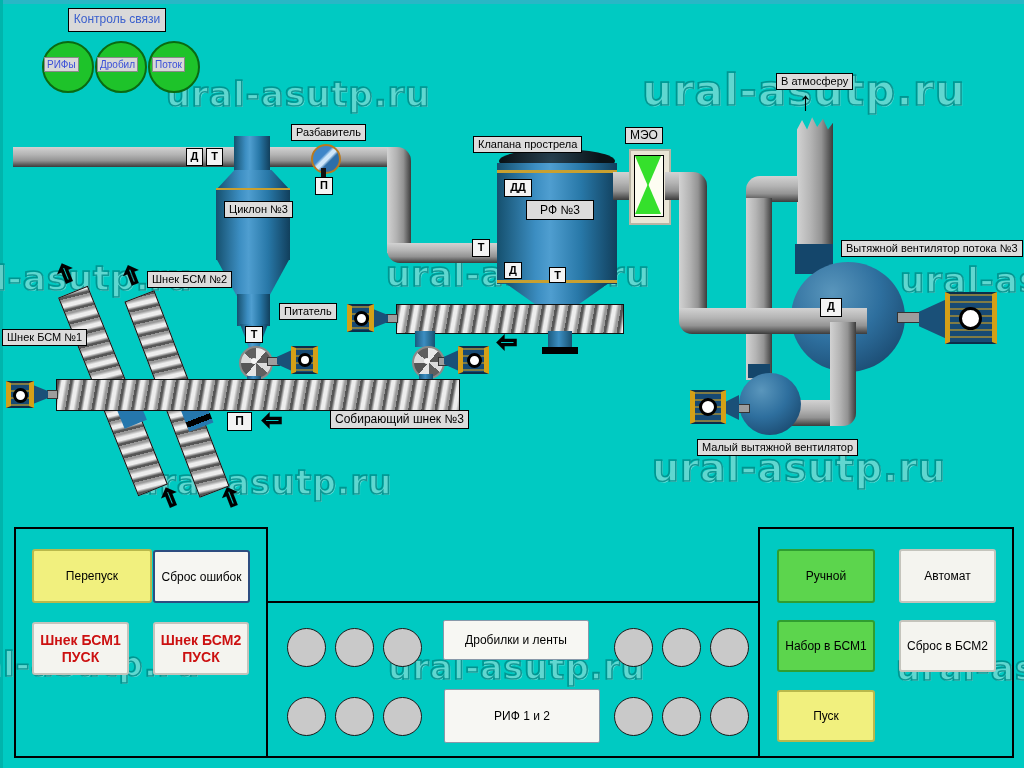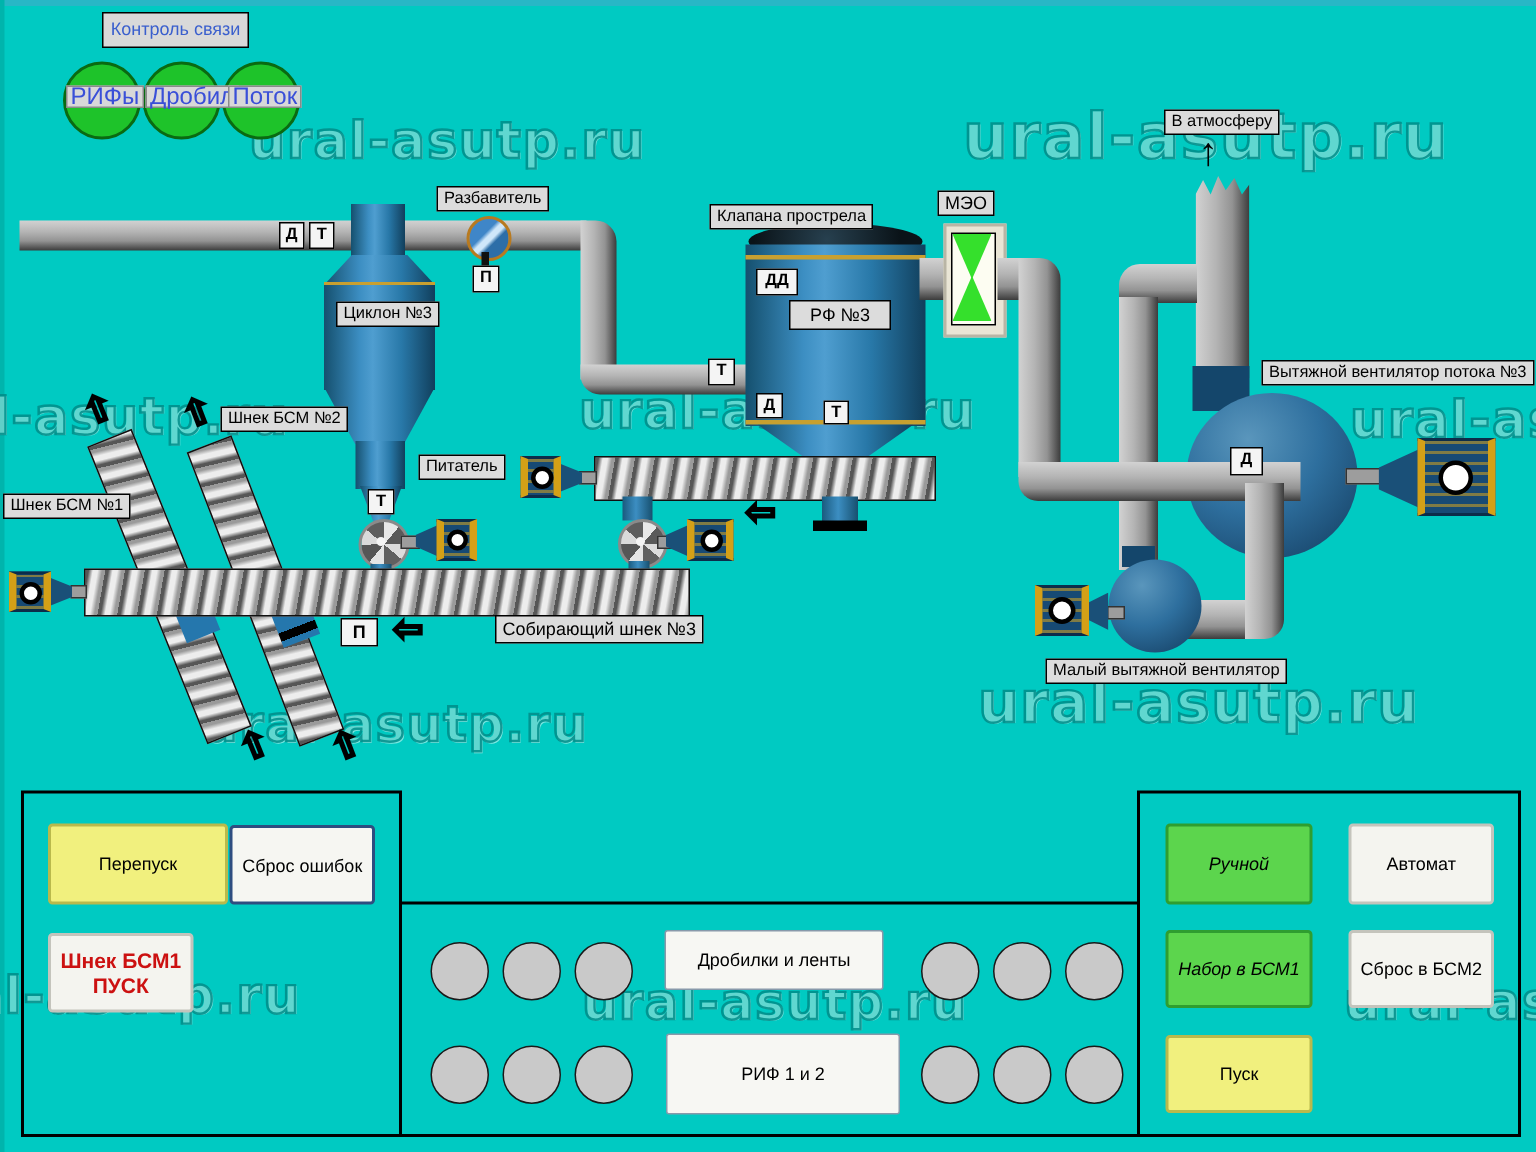--- a/index.html
+++ b/index.html
@@ -71,33 +71,33 @@
 
   
   .oarr{position:absolute;color:#eeeeee;-webkit-text-stroke:1.3px #000;font-weight:bold;line-height:1;}
 
   
   .panel{position:absolute;border:2px solid #000;box-sizing:border-box;}
   .midstrip{position:absolute;border-top:2px solid #000;border-bottom:2px solid #000;box-sizing:border-box;}
   .btn{position:absolute;box-sizing:border-box;border-radius:3px;display:flex;align-items:center;
        justify-content:center;text-align:center;font-size:12px;color:#000;padding:2px;}
   .bYellow{background:#f1f07e;border:2px solid #b9b94c;}
-  .bGreen{background:#5cd54d;border:2px solid #2f9e30;font-style:italic;}
+  .bGreen{background:#5cd54d;border:2px solid #2f9e30;}
   .bWhite{background:#f4f4ef;border:2px solid #c4c4bc;}
   .bNavy{background:#f6f6f2;border:2px solid #2e4d80;}
   .bPlain{background:#f7f7f3;border:1px solid #8899aa;border-radius:2px;}
   .redTxt{color:#cc1111;font-weight:bold;font-size:14px;line-height:17px;}
   .stopTxt{color:#cc1111;font-weight:bold;font-size:20px;}
   .lamp{position:absolute;width:37px;height:37px;border-radius:50%;background:#c9c9c9;border:1px solid #1a1a1a;}
 
   .kbtn{position:absolute;background:#d9d9d9;border:1px solid #000;color:#3a5fcd;
         font-size:12px;text-align:center;line-height:21px;}
   .gcirc{position:absolute;width:48px;height:48px;border-radius:50%;background:#1ec32a;border:2px solid #0a6a12;}
   .gcl{position:absolute;background:#d8d8d8;border:1px solid #8a8a8a;color:#3a4fd8;
-       font-size:16px;line-height:13px;text-align:right;white-space:nowrap;padding:0 2px;}
+       font-size:10px;line-height:13px;text-align:right;white-space:nowrap;padding:0 2px;}
   .upArrow{position:absolute;color:#000;font-weight:bold;font-size:26px;line-height:1;}
 </style>
 </head>
 <body>
 
 <div id="screen">
   <div class="abs edge-top"></div>
   <div class="abs edge-left"></div>
 
   <div class="wm" style="left:166px;top:74px;font-size:34px">ural-asutp.ru</div>
@@ -237,20 +237,21 @@
   <div class="lbl" style="left:330px;top:410px;font-size:12px;line-height:17px">Собирающий шнек №3</div>
   <div class="tag" style="left:227px;top:412px;width:23px;height:17px;font-size:12px;line-height:17px">П</div>
 
   <div class="panel" style="left:14px;top:527px;width:254px;height:231px"></div>
   <div class="midstrip" style="left:266px;top:601px;width:494px;height:157px"></div>
   <div class="panel" style="left:758px;top:527px;width:256px;height:231px"></div>
 
   <div class="btn bYellow" style="left:32px;top:549px;width:120px;height:54px">Перепуск</div>
   <div class="btn bNavy" style="left:153px;top:550px;width:97px;height:53px">Сброс ошибок</div>
   <div class="btn bWhite redTxt" style="left:32px;top:622px;width:97px;height:53px">Шнек БСМ1 ПУСК</div>
+  <div class="btn bWhite redTxt" style="left:153px;top:622px;width:96px;height:53px">Шнек БСМ2 ПУСК</div>
 
   <div class="lamp" style="left:287px;top:628px"></div>
   <div class="lamp" style="left:335px;top:628px"></div>
   <div class="lamp" style="left:383px;top:628px"></div>
   <div class="lamp" style="left:287px;top:697px"></div>
   <div class="lamp" style="left:335px;top:697px"></div>
   <div class="lamp" style="left:383px;top:697px"></div>
   <div class="lamp" style="left:614px;top:628px"></div>
   <div class="lamp" style="left:662px;top:628px"></div>
   <div class="lamp" style="left:710px;top:628px"></div>

